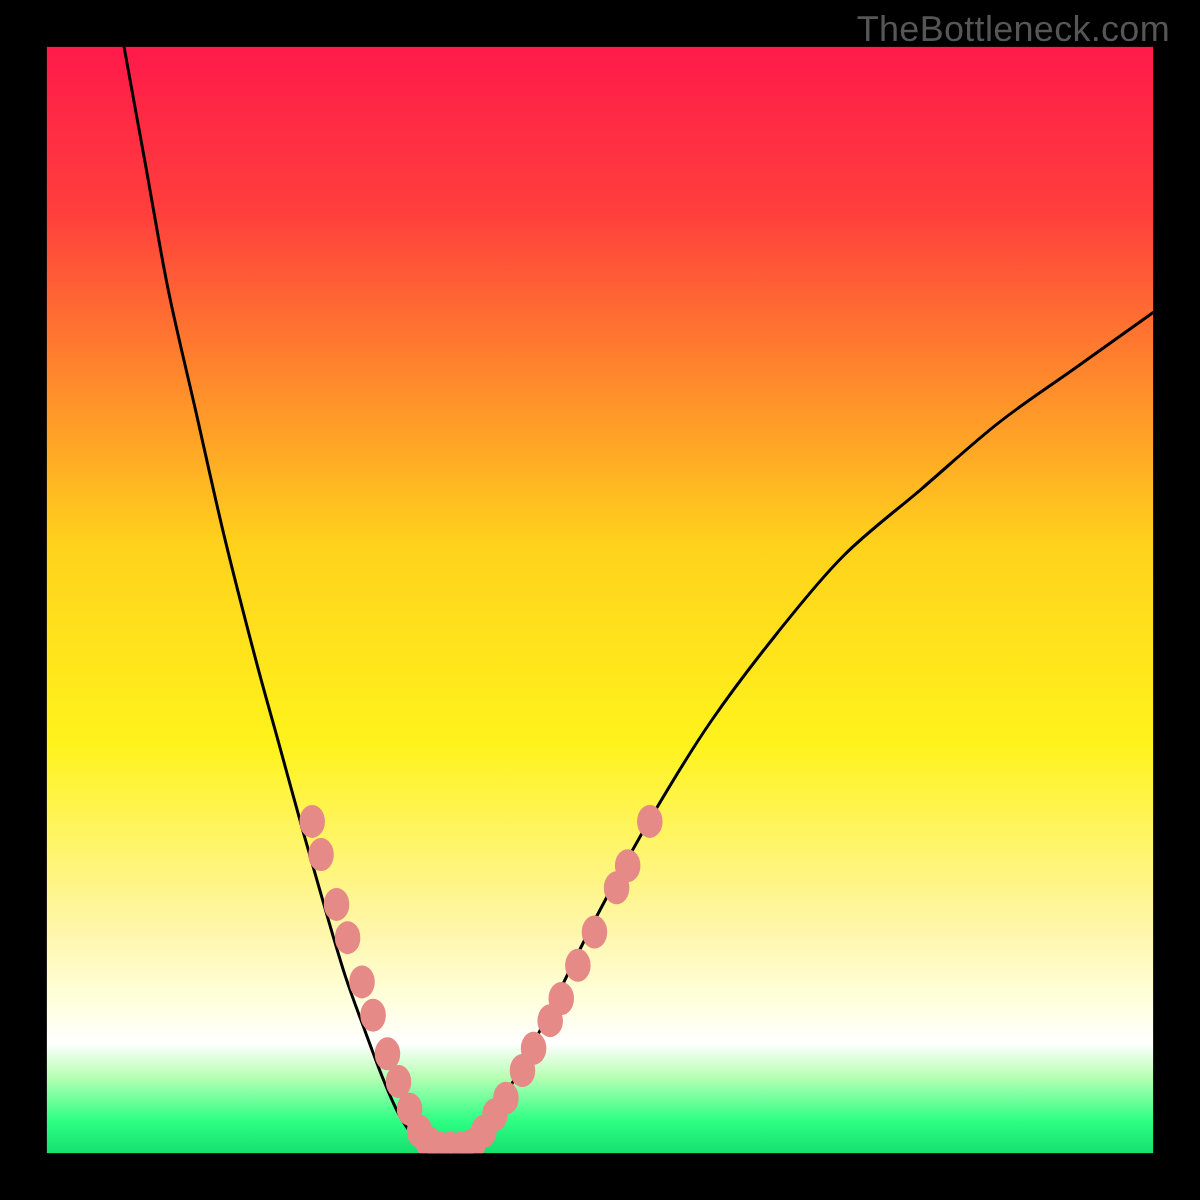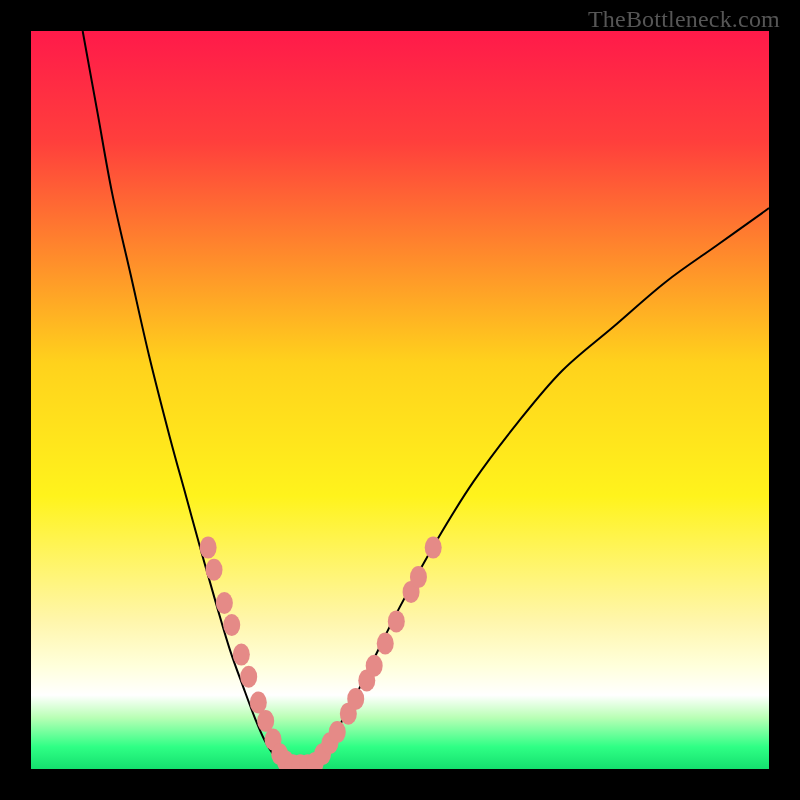--- a/index.html
+++ b/index.html
@@ -20,21 +20,20 @@
     overflow: hidden;
   }
   .attribution {
     position: absolute;
     top: 6px;
     right: 20px;
     color: #565656;
     font-size: 24px;
     font-weight: 500;
     letter-spacing: 0.2px;
-    font-family: Liberation Serif, serif;
   }
   svg { display: block; }
 </style>
 </head>
 <body>
 
 <div class="attribution">TheBottleneck.com</div>
 
 <div class="frame">
   <svg id="chart-svg" width="738" height="738" viewBox="0 0 738 738" preserveAspectRatio="none">

